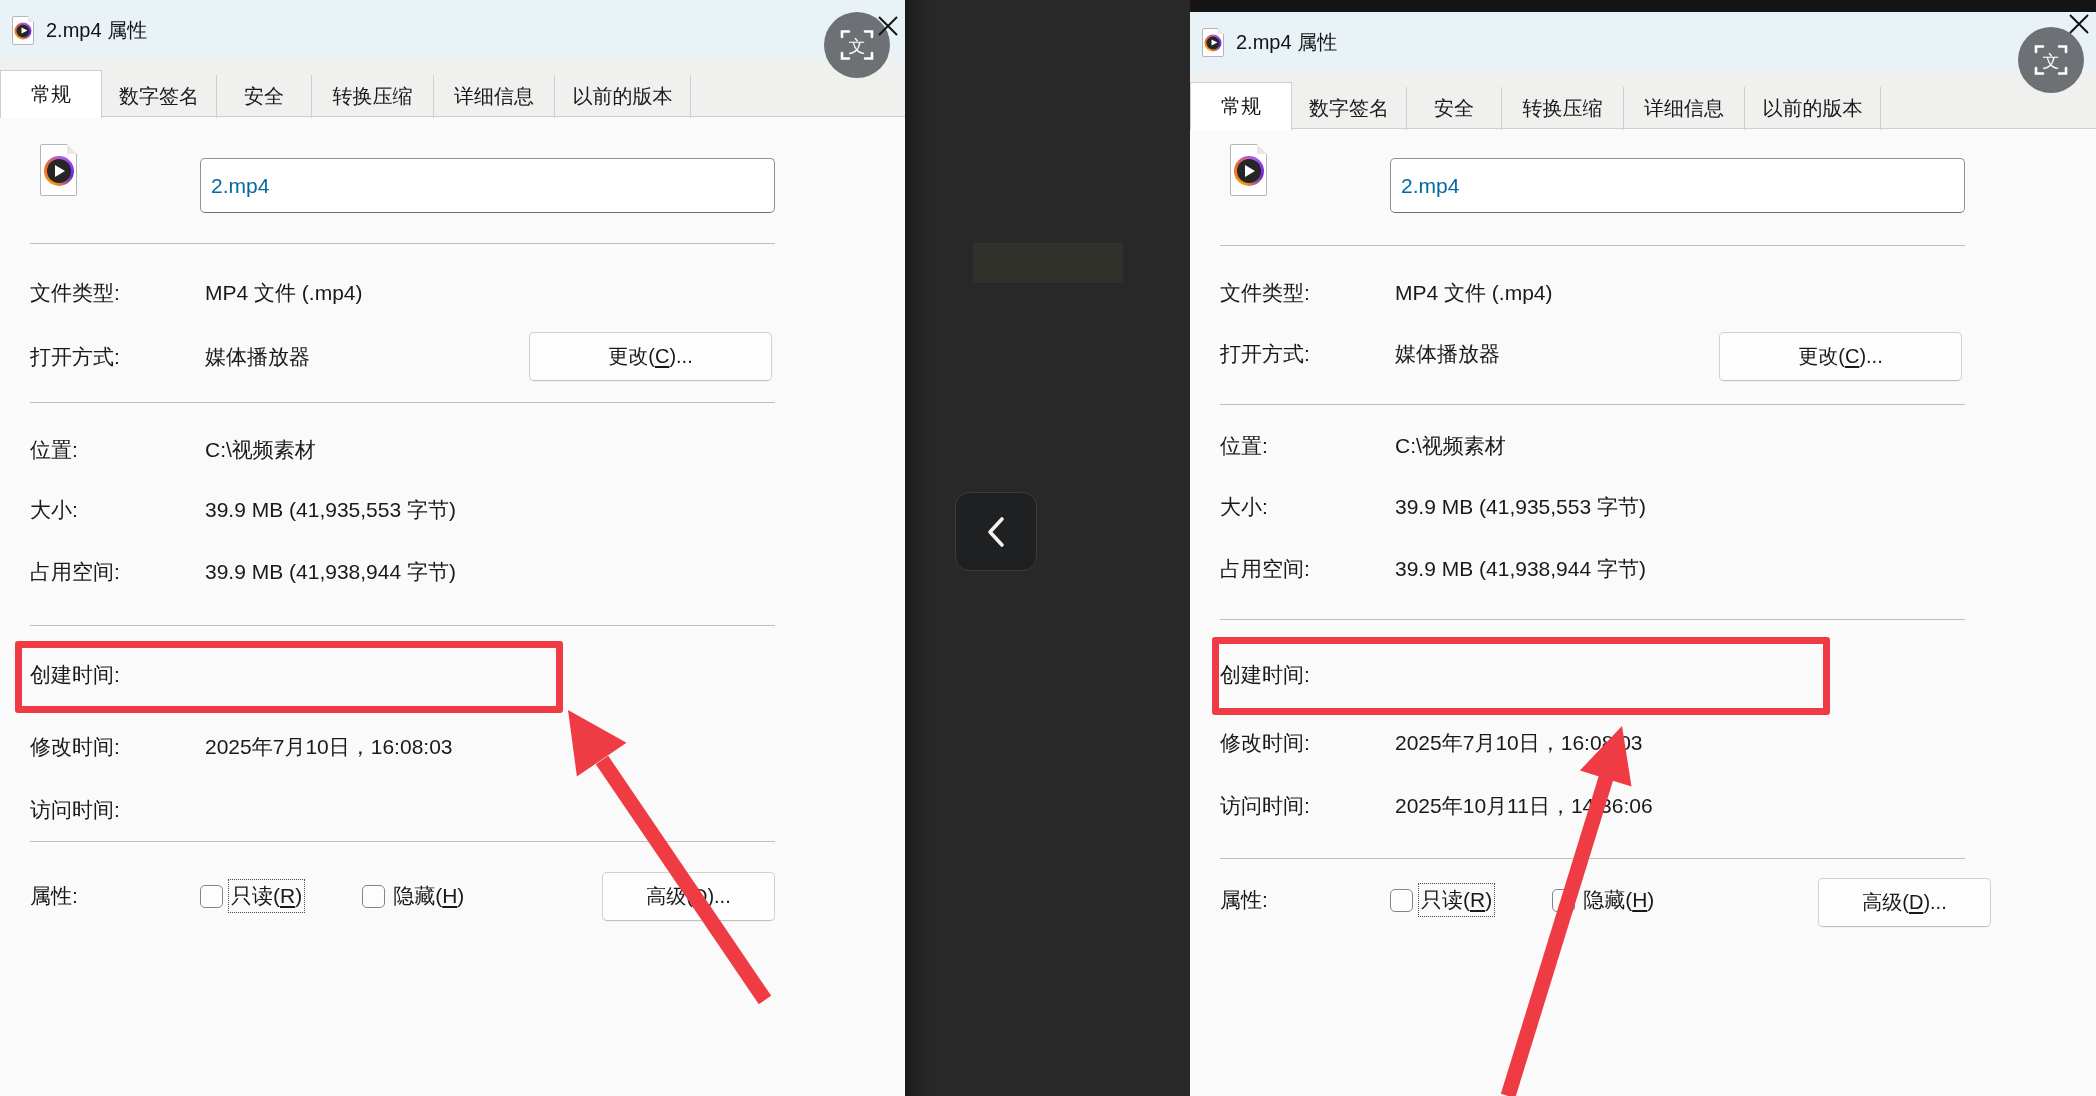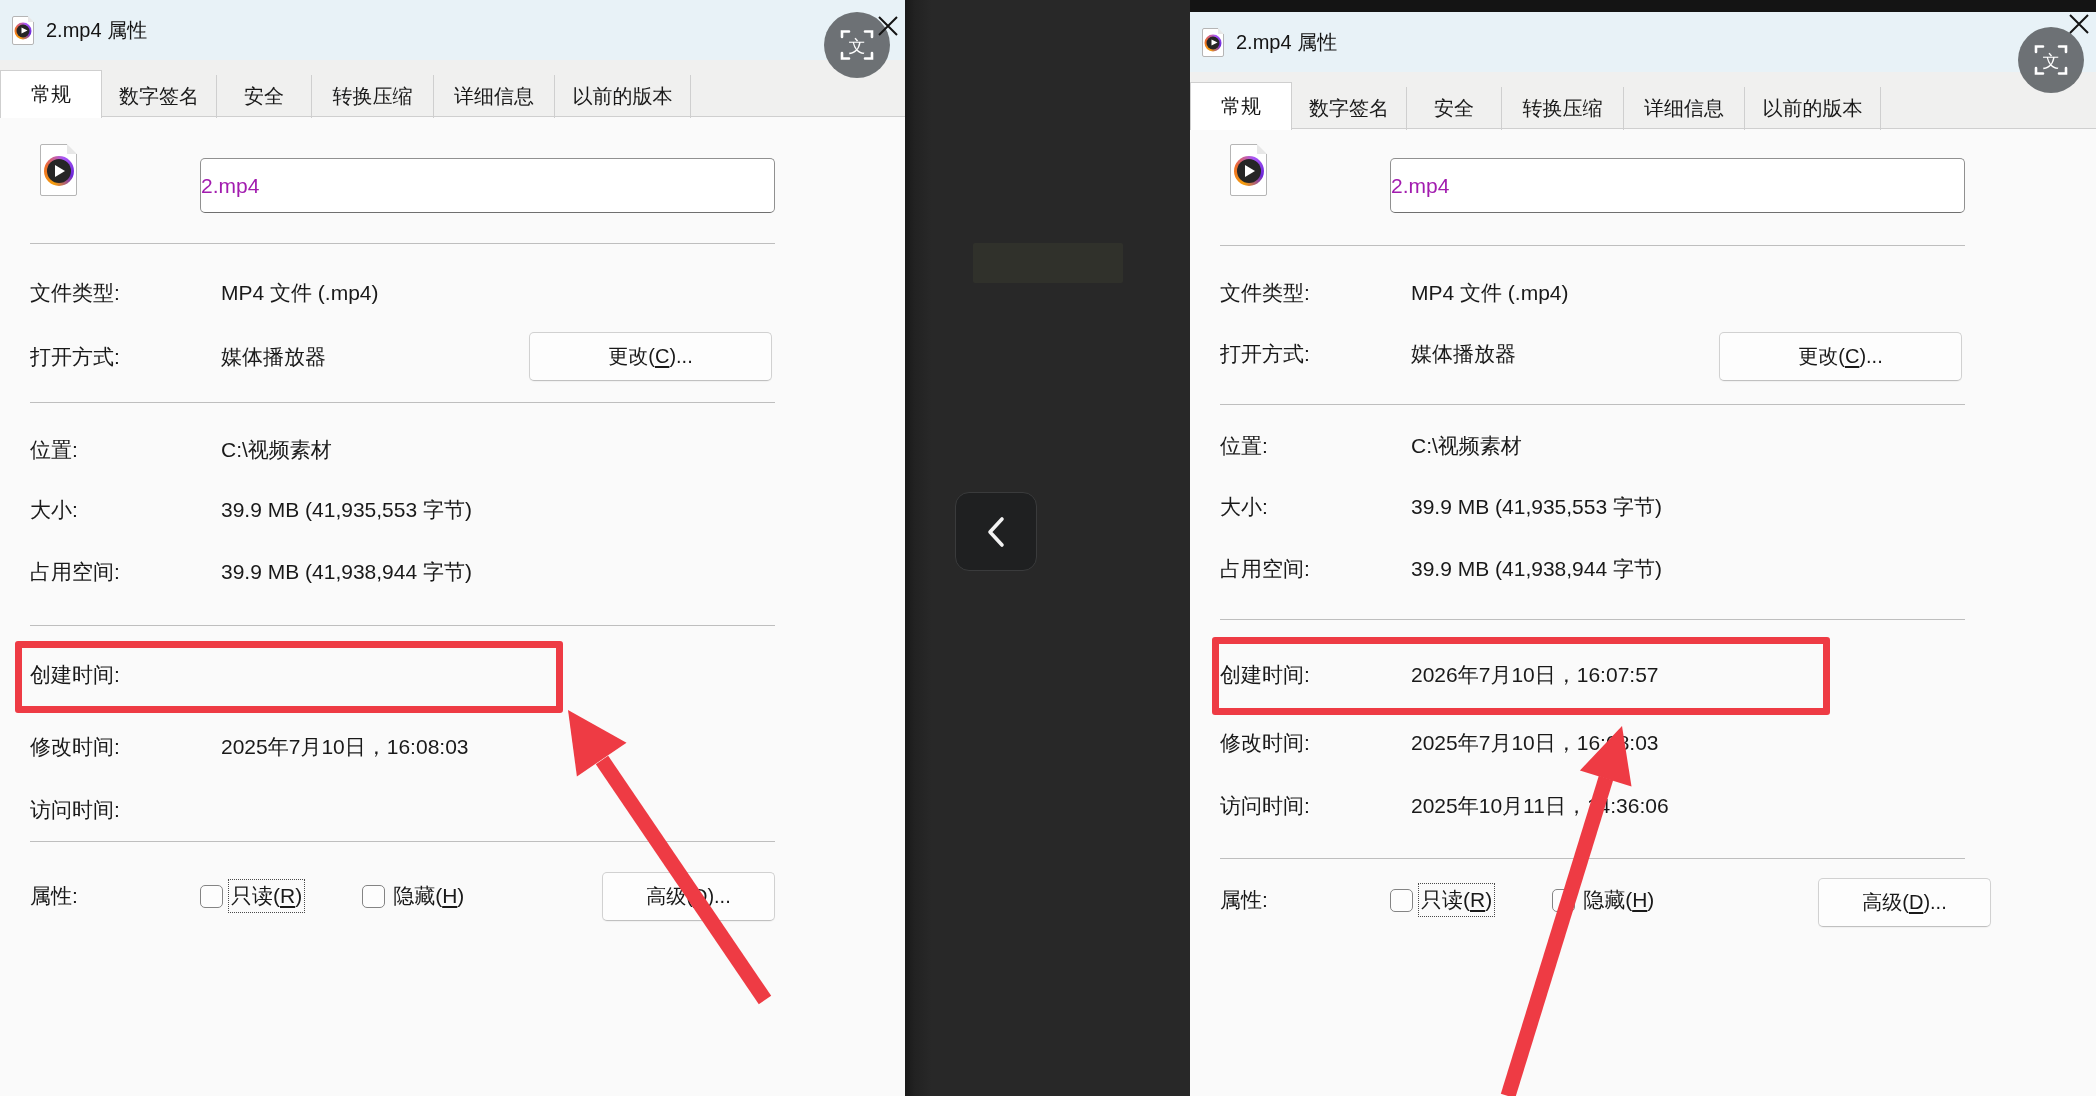--- a/index.html
+++ b/index.html
@@ -45,27 +45,27 @@
   .big-doc{left:40px;top:144px;width:37px;height:52px;position:absolute;}
   .big-doc .ring{width:30px;height:30px;}
   .big-doc .core{width:24px;height:24px;}
   .big-doc .tri{border-width:6px 0 6px 10px;margin-left:3px;}
   .mini-doc{width:22px;height:29px;flex:none;}
   .mini-doc .ring{width:17px;height:17px;}
   .mini-doc .core{width:13px;height:13px;}
   .mini-doc .tri{border-width:3.5px 0 3.5px 6px;margin-left:2px;}
   .mini-doc .fold{border-left-width:6px;border-top-width:6px;border-top-color:var(--titlebar-bg);}
 
-  .name-input{position:absolute;left:200px;top:158px;width:575px;height:55px;background:#fff;border:1px solid #909090;border-bottom-color:#6f6f6f;border-radius:5px;font-size:21px;padding-left:0;color:#a21caf;font-family:inherit;}
+  .name-input{position:absolute;left:200px;top:158px;width:575px;height:55px;background:#fff;border:1px solid #909090;border-bottom-color:#6f6f6f;border-radius:5px;font-size:21px;padding-left:10px;color:#0369a1;font-family:inherit;}
 
   .sep{position:absolute;left:30px;width:745px;height:1px;background:#a9a9a9;opacity:.75;}
 
   .row{position:absolute;left:30px;width:745px;height:36px;display:flex;align-items:center;font-size:21px;}
   .row .lab{width:175px;flex:none;}
-  .row .val{flex:1;margin-left:16px;}
+  .row .val{flex:1;}
 
   .btn{position:absolute;background:#fdfdfd;border:1px solid #d1d1d1;border-bottom-color:#c0c0c0;border-radius:5px;font-size:20px;color:#191919;display:flex;align-items:center;justify-content:center;box-shadow:0 1px 1px rgba(0,0,0,.04);}
   .btn-change{left:529px;top:332px;width:243px;height:49px;}
   .btn-adv{left:602px;top:872px;width:173px;height:49px;}
   .u{text-decoration:underline;text-underline-offset:3px;}
 
   .redbox{position:absolute;border:7px solid var(--highlight-red);border-radius:3px;pointer-events:none;z-index:6;}
   .left .redbox{left:15px;top:641px;width:548px;height:72px;}
   .right .redbox{left:22px;top:637px;width:618px;height:78px;}
 
@@ -274,21 +274,20 @@
   </div>
   <div class="row" style="top:551px">
     <span class="lab">占用空间:</span>
     <span class="val">39.9 MB (41,938,944 字节)</span>
   </div>
 
   <div class="sep" style="top:619px"></div>
 
   <div class="row" style="top:657px">
     <span class="lab">创建时间:</span>
-    <span class="val">2026年7月10日，16:07:57</span>
   </div>
   <div class="row" style="top:725px">
     <span class="lab">修改时间:</span>
     <span class="val">2025年7月10日，16:08:03</span>
   </div>
   <div class="row" style="top:788px">
     <span class="lab">访问时间:</span>
     <span class="val">2025年10月11日，14:36:06</span>
   </div>
 

